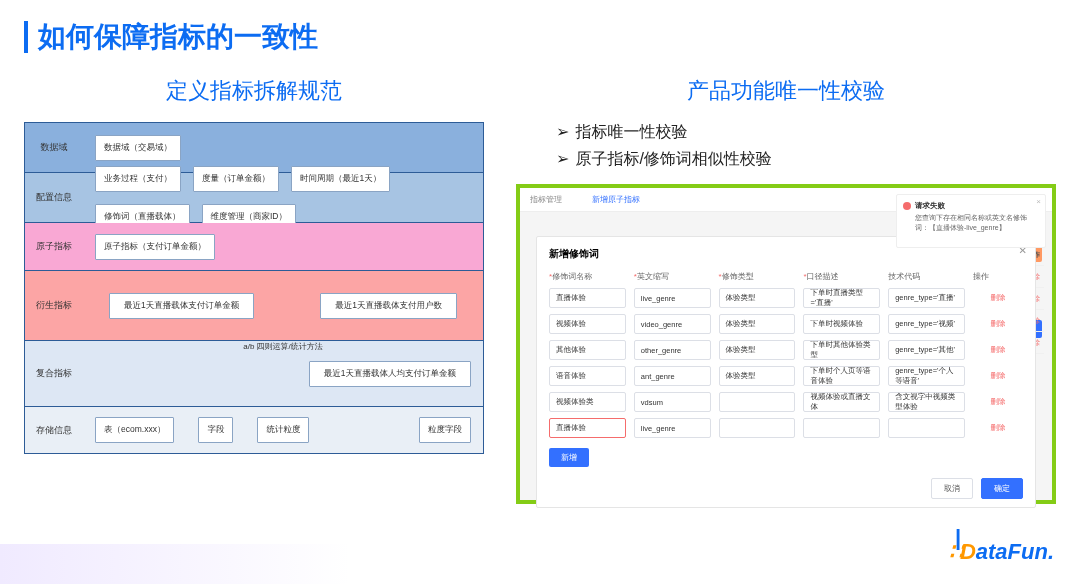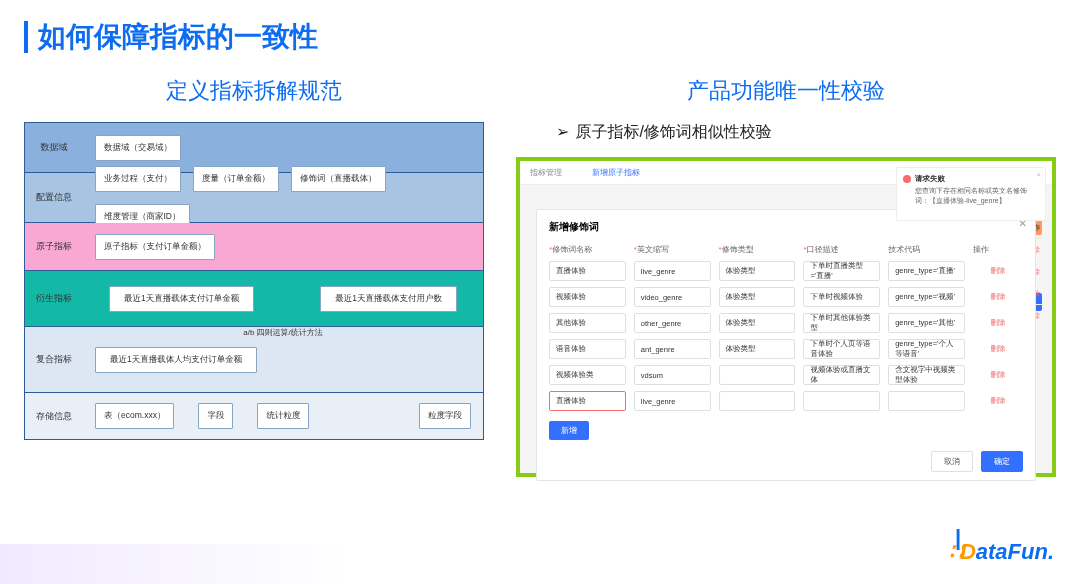--- a/index.html
+++ b/index.html
@@ -14,21 +14,21 @@
 .subheading{font-size:22px;color:#0c6cf2;text-align:center;margin-bottom:16px}
 
 .diagram{border:1px solid #2d5c97;width:100%;font-size:9px;color:#333}
 .row{display:flex;align-items:center;border-bottom:1px solid #2d5c97;position:relative}
 .row:last-child{border-bottom:none}
 .row-label{width:58px;padding:0 4px;font-size:9px;text-align:center;display:flex;align-items:center;justify-content:center;height:100%}
 .row-body{flex:1;padding:18px 12px;display:flex;gap:12px;align-items:center;position:relative;flex-wrap:wrap}
 .r0{background:#8ab0dd;height:50px}
 .r1{background:#a7c4e3;height:50px}
 .r2{background:#f9a8d4;height:48px}
-.r3{background:#14b8a6;height:56px}
+.r3{background:#fca5a5;height:70px}
 .r4{background:#dde7f4;height:66px}
 .r5{background:#e9eff6;height:46px}
 .box{background:#fff;border:1px solid #8aa4c4;padding:6px 8px;font-size:8.5px;white-space:nowrap;border-radius:1px}
 .box.wide{padding:6px 14px}
 .ab-label{font-size:8px;position:absolute;top:-2px;left:50%;transform:translateX(-50%)}
 
 .right-bullets{margin:8px 0 14px 40px}
 .bullet{font-size:16px;color:#222;margin-bottom:6px}
 .arrow{display:inline-block;margin-right:6px}
 
@@ -81,59 +81,61 @@
           <div class="row-label">数据域</div>
           <div class="row-body">
               <div class="box">数据域（交易域）</div>
             </div>
         </div>
         <div class="row r1">
           <div class="row-label">配置信息</div>
           <div class="row-body">
             <div class="box">业务过程（支付）</div>
             <div class="box">度量（订单金额）</div>
+            <div class="box">时间周期（最近1天）</div>
             <div class="box">修饰词（直播载体）</div>
             <div class="box">维度管理（商家ID）</div>
           </div>
         </div>
         <div class="row r2">
           <div class="row-label">原子指标</div>
           <div class="row-body">
               <div class="box">原子指标（支付订单金额）</div>
             </div>
         </div>
         <div class="row r3">
           <div class="row-label">衍生指标</div>
           <div class="row-body" style="justify-content:center;gap:66px">
             <div class="box wide">最近1天直播载体支付订单金额</div>
             <div class="box wide">最近1天直播载体支付用户数</div>
           </div>
         </div>
         <div class="row r4" style="position:relative">
           <div class="row-label">复合指标</div>
-          <div class="row-body" style="justify-content:flex-start;padding-top:18px">
+          <div class="row-body" style="justify-content:flex-end;padding-top:18px">
             <span class="ab-label">a/b 四则运算/统计方法</span>
             <div class="box wide">最近1天直播载体人均支付订单金额</div>
           </div>
         </div>
         <div class="row r5">
           <div class="row-label">存储信息</div>
           <div class="row-body" style="gap:24px">
             <div class="box">表（ecom.xxx）</div>
             <div class="box">字段</div>
             <div class="box">统计粒度</div>
             <div class="box" style="margin-left:auto">粒度字段</div>
           </div>
         </div>
       </div>
     </div>
 
     <div class="col-right">
       <div class="subheading">产品功能唯一性校验</div>
       <div class="right-bullets">
+        <div class="bullet"><span class="arrow">➢</span><span>指标唯一性校验</span></div>
         <div class="bullet"><span class="arrow">➢</span><span>原子指标/修饰词相似性校验</span></div>
       </div>
 
       <div class="ui-mock">
         <div class="ui-topbar">
           <span>指标管理</span>
           <span class="active">新增原子指标</span>
           <span style="margin-left:auto">申请单</span>
         </div>
 

